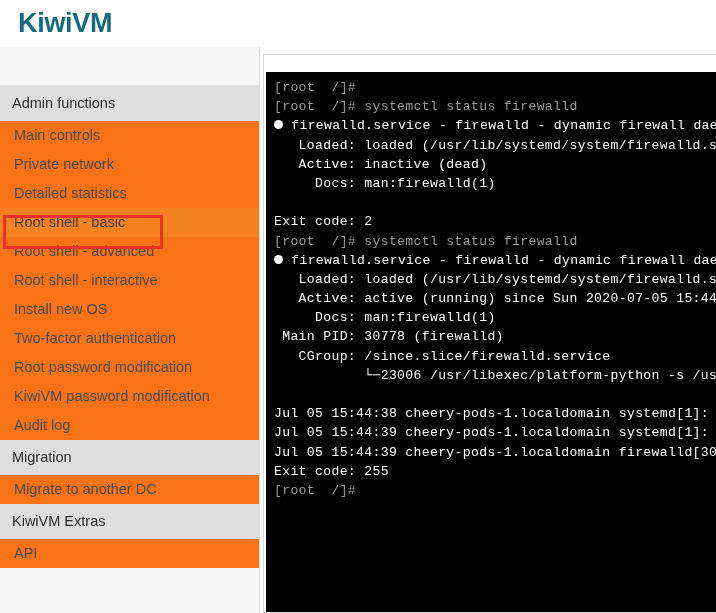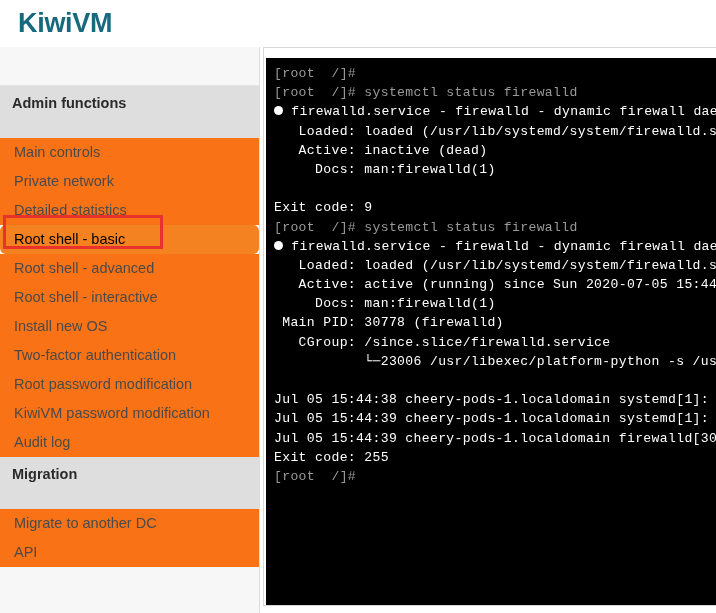--- a/index.html
+++ b/index.html
@@ -49,66 +49,65 @@
   }
   .sidebar-gap {
     height: 38px;
     background: #f7f7f7;
     border-bottom: 1px solid #e3e3e3;
   }
   .nav-header {
     background: #dedede;
     color: #2b2b2b;
     font-size: 14.5px;
-    font-weight: bold;
-    padding: 9px 0 26px 12px;
+    font-weight: normal;
+    padding: 9px 0 9px 12px;
     line-height: 17px;
     box-sizing: border-box;
   }
   .nav-item {
     background: #f97316;
     color: #4a4a4a;
     font-size: 14.5px;
     padding: 0 0 0 14px;
     height: 29px;
     line-height: 29px;
     box-sizing: border-box;
     white-space: nowrap;
     overflow: hidden;
   }
   .nav-item.active {
     background: #f58220;
-    color: #000000;
-    border-radius: 6px;
+    color: #404040;
   }
 
   
   .annotation-box {
     position: absolute;
     left: 3px;
     top: 168px;
     width: 160px;
     height: 34px;
     border: 3px solid #e8322a;
     box-sizing: border-box;
     pointer-events: none;
   }
 
   
   .terminal-wrap {
     position: absolute;
     left: 263px;
-    top: 47px;
+    top: 54px;
     width: 453px;
     height: 559px;
     background: #ffffff;
     border: 1px solid #d8d8d8;
     border-right: none;
     box-sizing: border-box;
-    padding: 10px 0 0 2px;
+    padding: 17px 0 0 2px;
   }
   .terminal {
     width: 100%;
     height: 100%;
     background: #000000;
     overflow: hidden;
     box-sizing: border-box;
     padding: 6px 0 0 8px;
   }
   .term-line {
@@ -153,35 +152,36 @@
         <div class="nav-item active">Root shell - basic</div>
         <div class="nav-item">Root shell - advanced</div>
         <div class="nav-item">Root shell - interactive</div>
         <div class="nav-item">Install new OS</div>
         <div class="nav-item">Two-factor authentication</div>
         <div class="nav-item">Root password modification</div>
         <div class="nav-item">KiwiVM password modification</div>
         <div class="nav-item">Audit log</div>
         <div class="nav-header">Migration</div>
         <div class="nav-item">Migrate to another DC</div>
+        <div class="nav-header">KiwiVM Extras</div>
         <div class="nav-item">API</div>
       </div>
     <div class="annotation-box"></div>
   </div>
 
   <div class="terminal-wrap">
     <div class="terminal" id="terminal">
         <div class="term-line dim">[root  /]# </div>
         <div class="term-line dim">[root  /]# systemctl status firewalld</div>
         <div class="term-line"><span class="bullet-dot"></span> <span>firewalld.service - firewalld - dynamic firewall daem</span></div>
         <div class="term-line">   Loaded: loaded (/usr/lib/systemd/system/firewalld.ser</div>
         <div class="term-line">   Active: inactive (dead)</div>
         <div class="term-line">     Docs: man:firewalld(1)</div>
         <div class="term-line blank"></div>
-        <div class="term-line">Exit code: 9</div>
+        <div class="term-line">Exit code: 2</div>
         <div class="term-line dim">[root  /]# systemctl status firewalld</div>
         <div class="term-line"><span class="bullet-dot"></span> <span>firewalld.service - firewalld - dynamic firewall daem</span></div>
         <div class="term-line">   Loaded: loaded (/usr/lib/systemd/system/firewalld.ser</div>
         <div class="term-line">   Active: active (running) since Sun 2020-07-05 15:44:3</div>
         <div class="term-line">     Docs: man:firewalld(1)</div>
         <div class="term-line"> Main PID: 30778 (firewalld)</div>
         <div class="term-line">   CGroup: /since.slice/firewalld.service</div>
         <div class="term-line">           └─23006 /usr/libexec/platform-python -s /us</div>
         <div class="term-line blank"></div>
         <div class="term-line">Jul 05 15:44:38 cheery-pods-1.localdomain systemd[1]: St</div>

